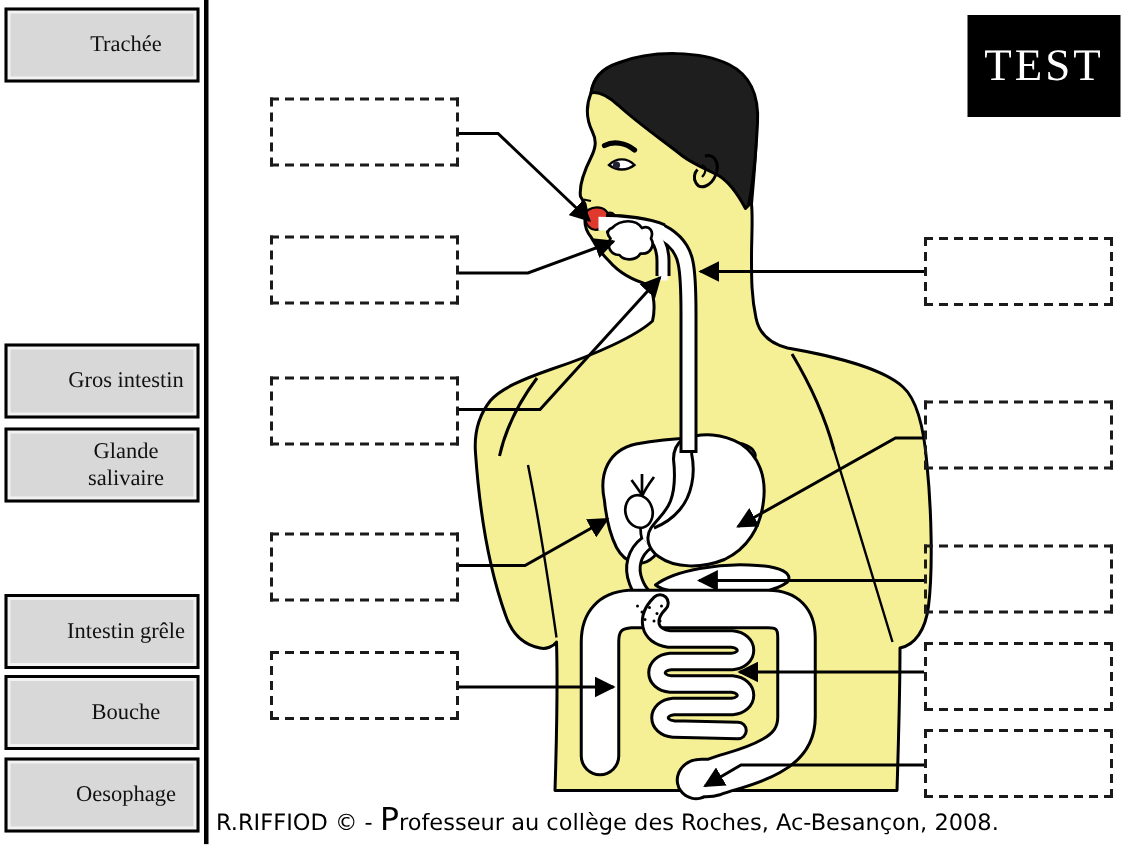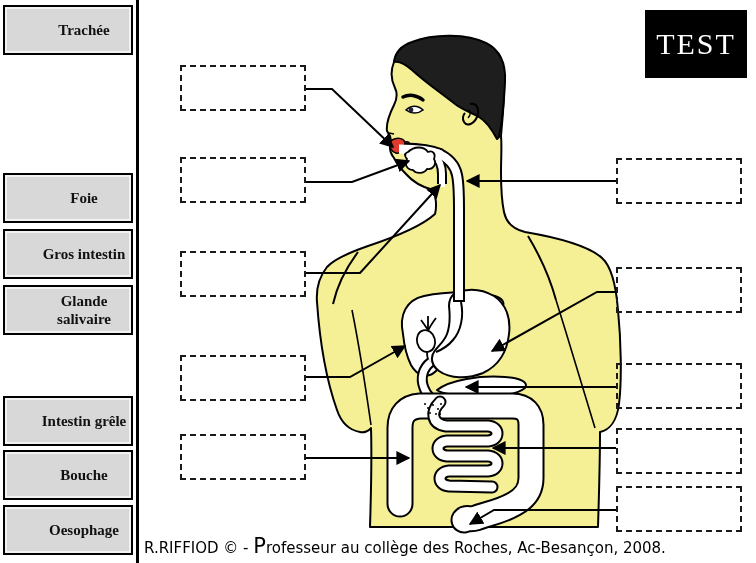--- a/index.html
+++ b/index.html
@@ -2,21 +2,21 @@
 <html><head>
 <meta charset="utf-8">
 <style>
   html,body{margin:0;padding:0;background:#fff;}
   #stage{position:relative;width:756px;height:563px;background:#ffffff;overflow:hidden;
          font-family:"Liberation Serif",serif;}
   
   .side-btn{position:absolute;left:3px;width:130px;height:50px;box-sizing:border-box;
     border:2px solid #000;background:#d8d8d8;
     display:flex;align-items:center;justify-content:center;text-align:center;
-    font-weight:bold;font-size:15px;line-height:1.2;color:#111;cursor:pointer;
+    font-weight:normal;font-size:15px;line-height:1.2;color:#111;cursor:pointer;
     box-shadow:inset 0 0 0 2px #f2f2f2;padding-left:32px;}
   .divider{position:absolute;left:136px;top:0;width:3px;height:563px;background:#000;}
   
   .zone{position:absolute;width:126px;height:46px;box-sizing:border-box;
     border:2px dashed #1a1a1a;background:transparent;}
   .zone.left{left:180px;}
   .zone.right{left:616px;}
   
   #test-btn{position:absolute;left:645px;top:10px;width:102px;height:68px;background:#000;
     color:#fff;display:flex;align-items:center;justify-content:center;
@@ -124,21 +124,20 @@
       <path marker-end="url(#arr)" d="M 306,458 L 409,458"></path>
       <path marker-end="url(#arr)" d="M 616,181 L 467,181"></path>
       <path marker-end="url(#arr)" d="M 616,292 L 597,292 L 492,351"></path>
       <path marker-end="url(#arr)" d="M 616,387 L 466,387"></path>
       <path marker-end="url(#arr)" d="M 616,448 L 493,448"></path>
       <path marker-end="url(#arr)" d="M 616,510 L 494,510 L 470,524"></path>
     </g>
   </svg>
 
   <div class="side-btn" style="top:5px">Trachée</div>
-  <div class="side-btn" style="top:173px">Foie</div>
   <div class="side-btn" style="top:229px">Gros intestin</div>
   <div class="side-btn" style="top:285px">Glande salivaire</div>
   <div class="side-btn" style="top:396px">Intestin grêle</div>
   <div class="side-btn" style="top:450px">Bouche</div>
   <div class="side-btn" style="top:505px">Oesophage</div>
 
   <div class="divider"></div>
 
   <div class="zone left" style="top:65px"></div>
   <div class="zone left" style="top:157px"></div>

